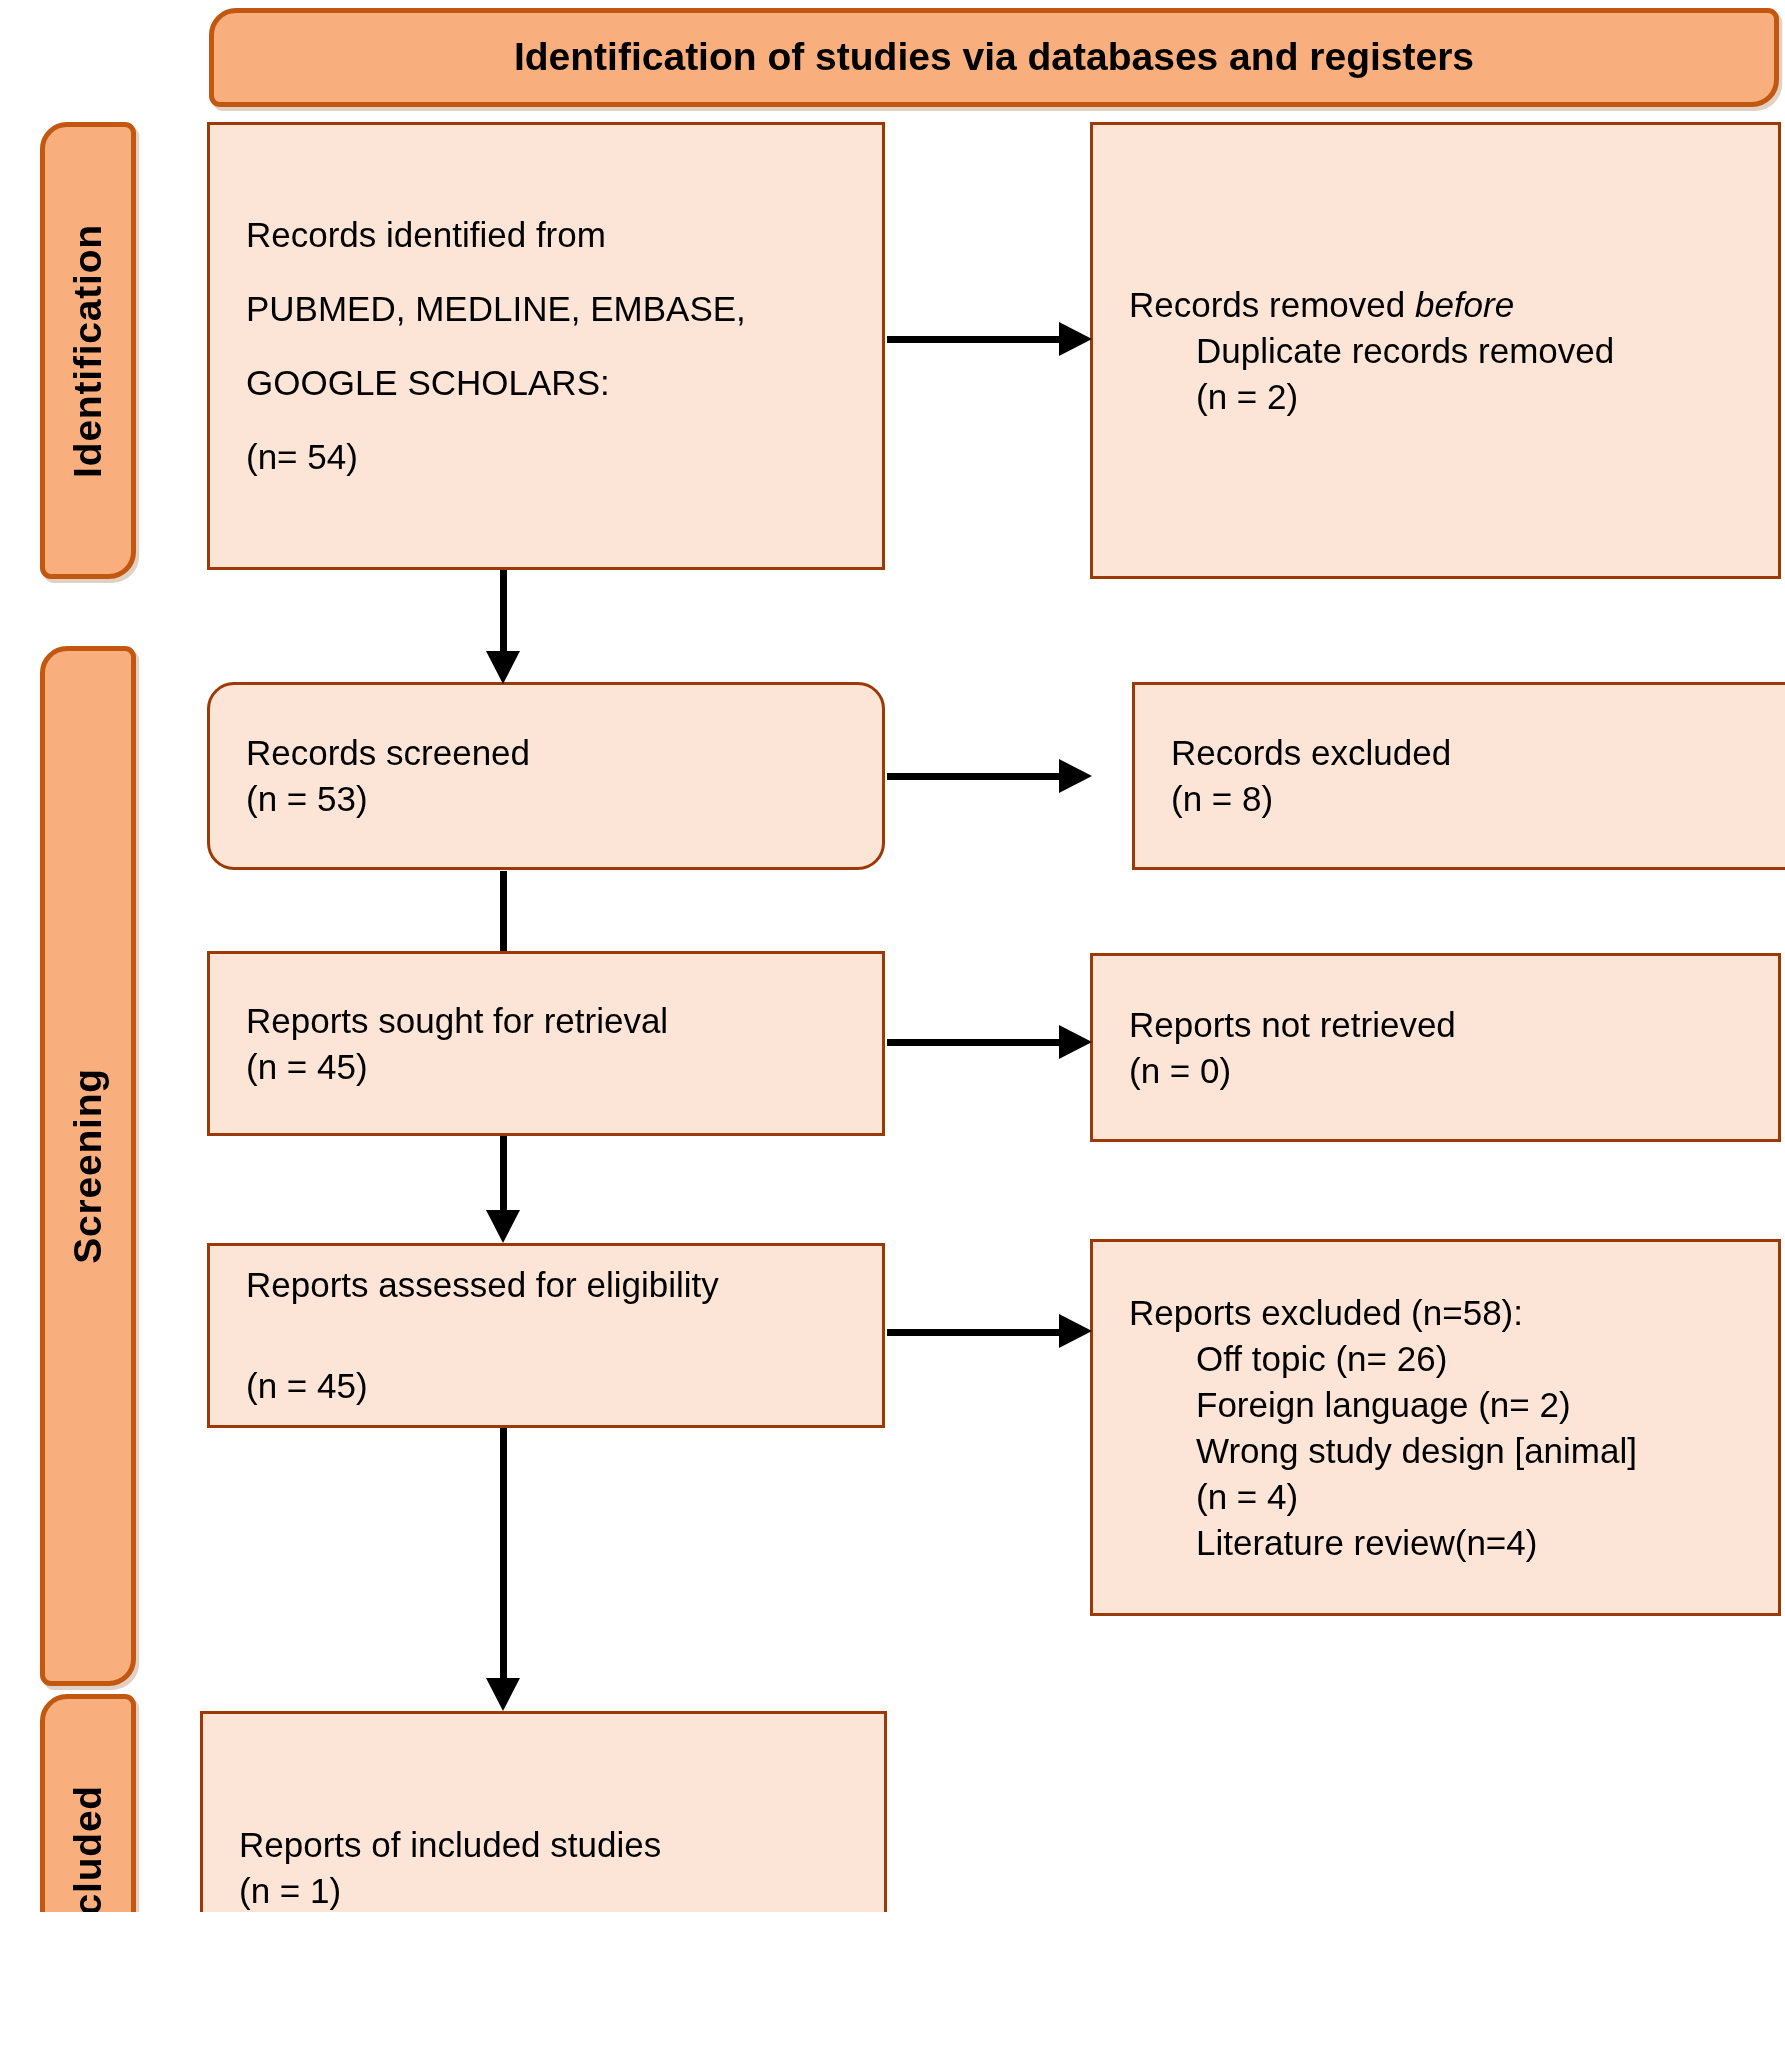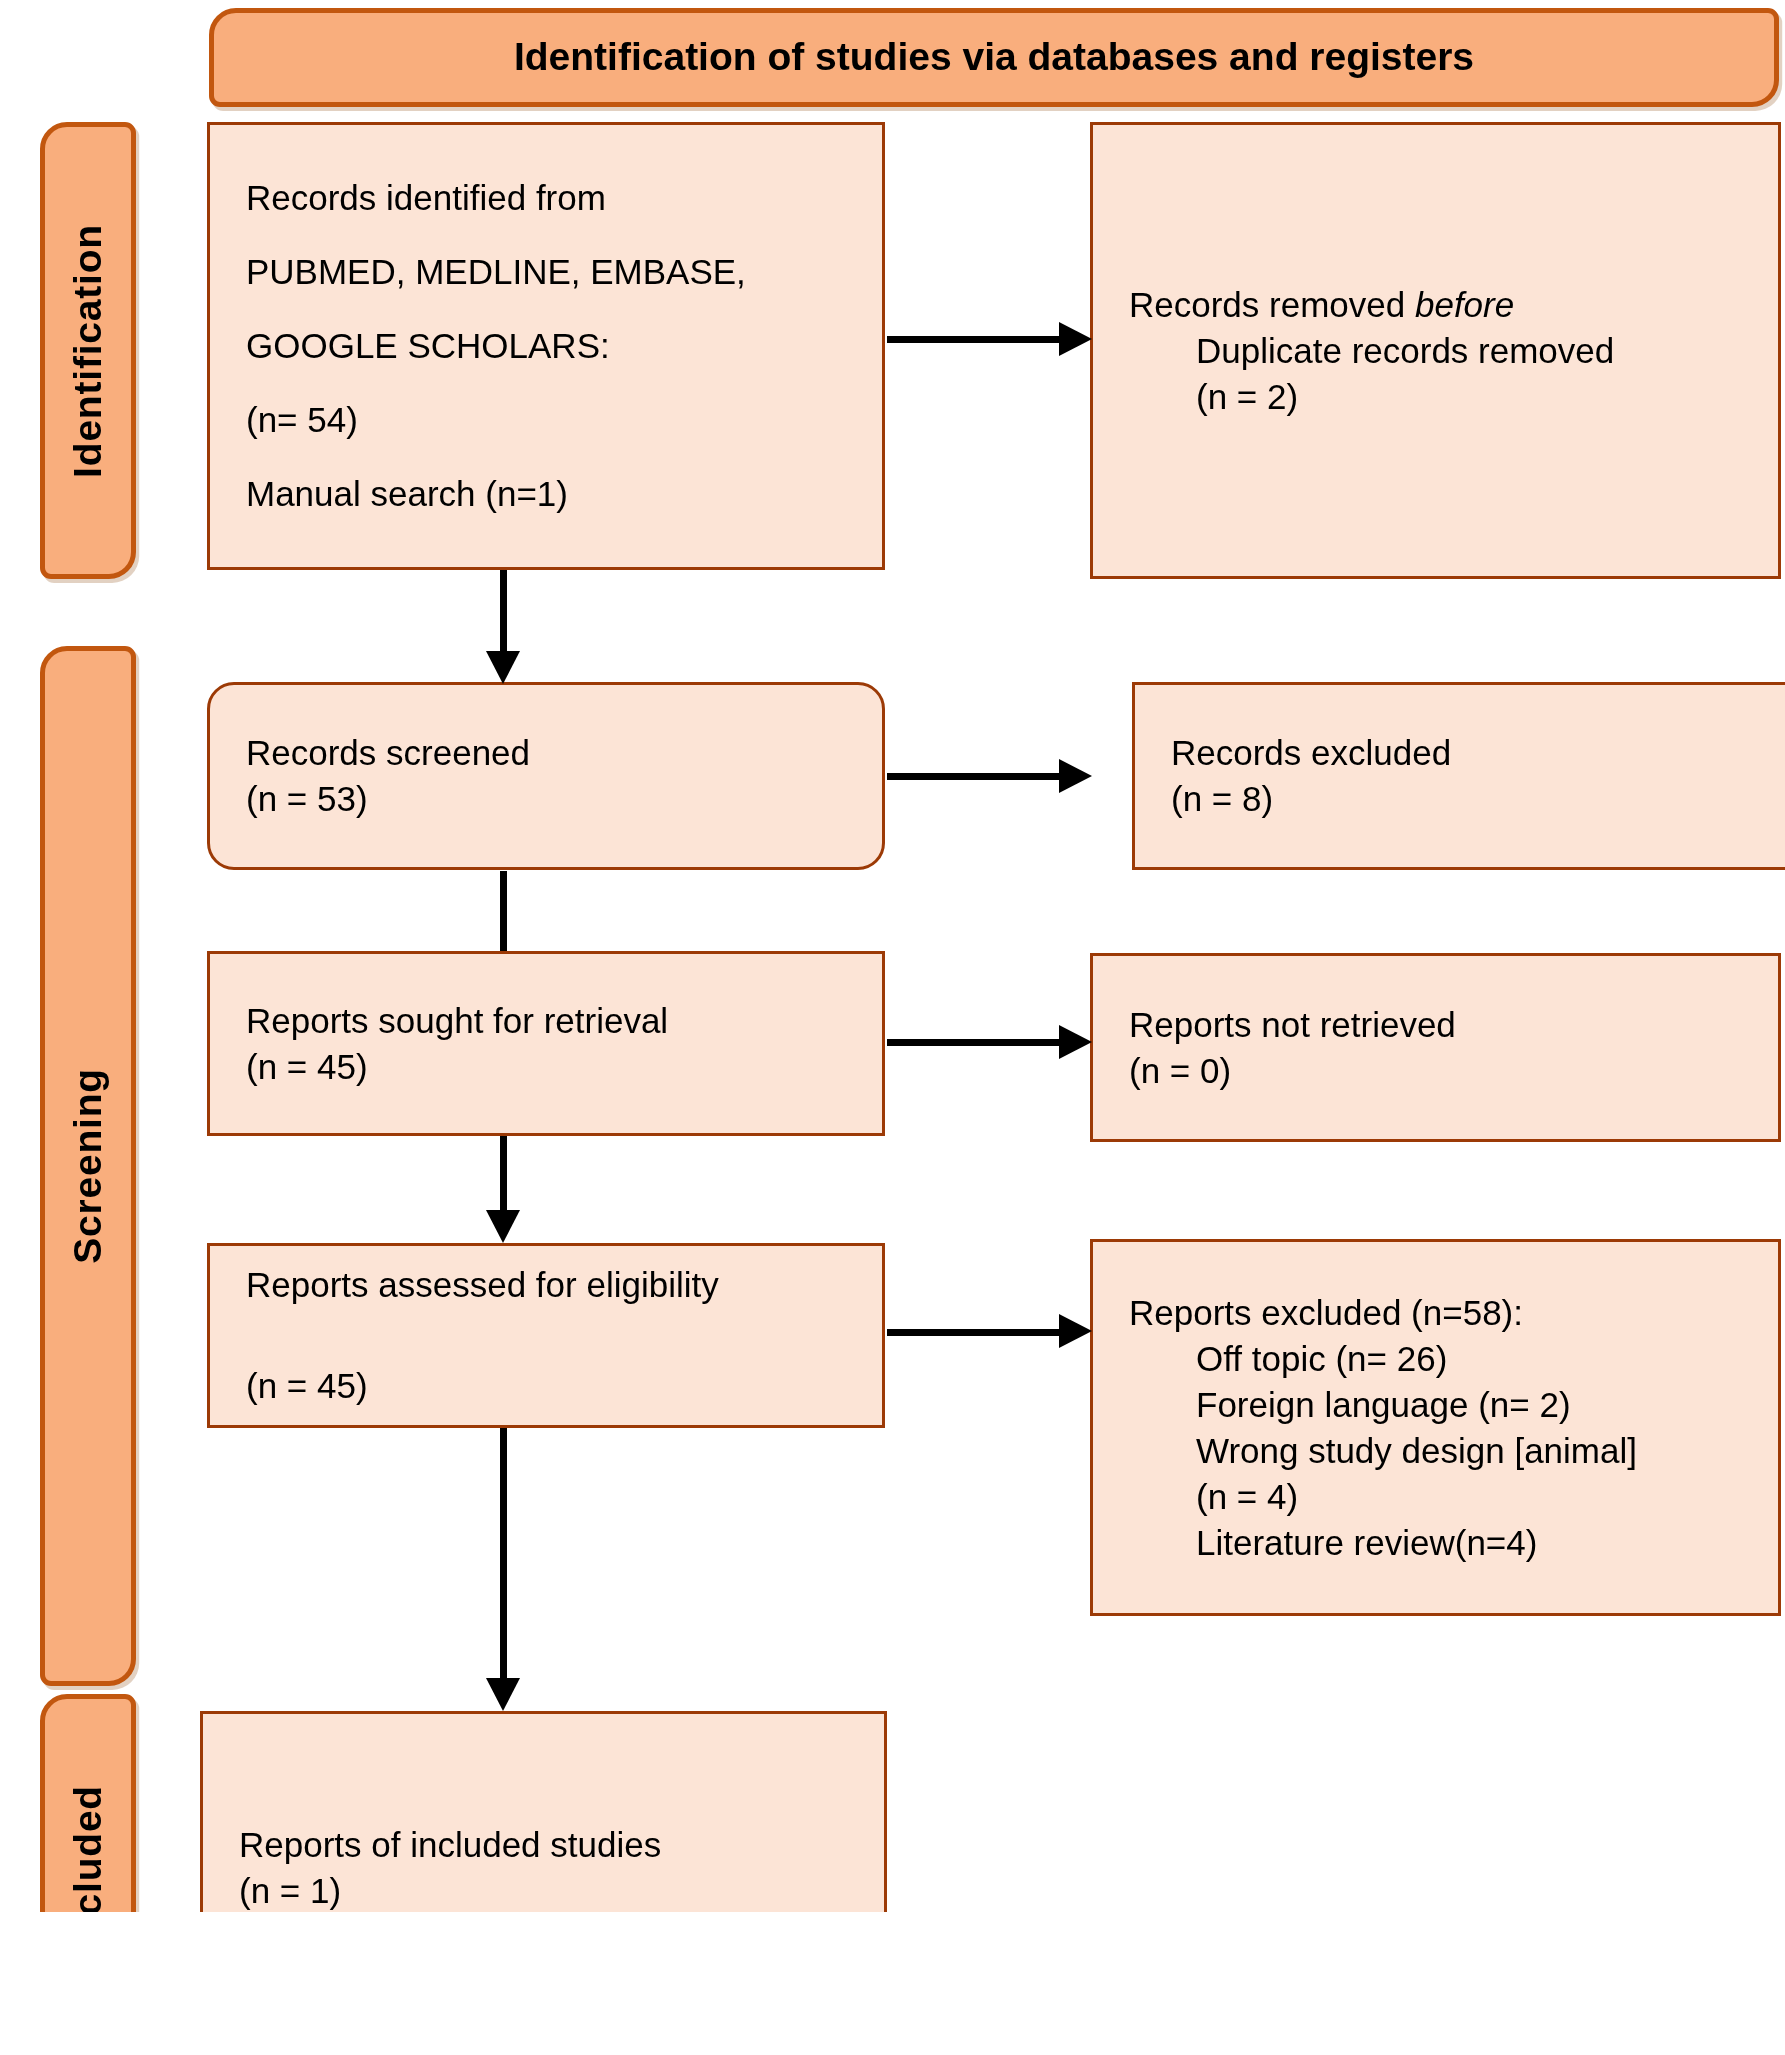--- a/index.html
+++ b/index.html
@@ -82,21 +82,20 @@
   </div>
   <div class="banner stage stage-included">
     <div class="t">Included</div>
   </div>
 
   <div class="fbox box-b1">
       <div class="line">Records identified from</div>
       <div class="line">PUBMED, MEDLINE, EMBASE,</div>
       <div class="line">GOOGLE SCHOLARS:</div>
       <div class="line">(n= 54)</div>
-      <div class="line">Manual search (n=1)</div>
     </div>
 
   <div class="fbox box-b2">
       <div class="line">Records screened</div>
       <div class="line">(n = 53)</div>
     </div>
 
   <div class="fbox box-b3">
       <div class="line">Reports sought for retrieval</div>
       <div class="line">(n = 45)</div>

